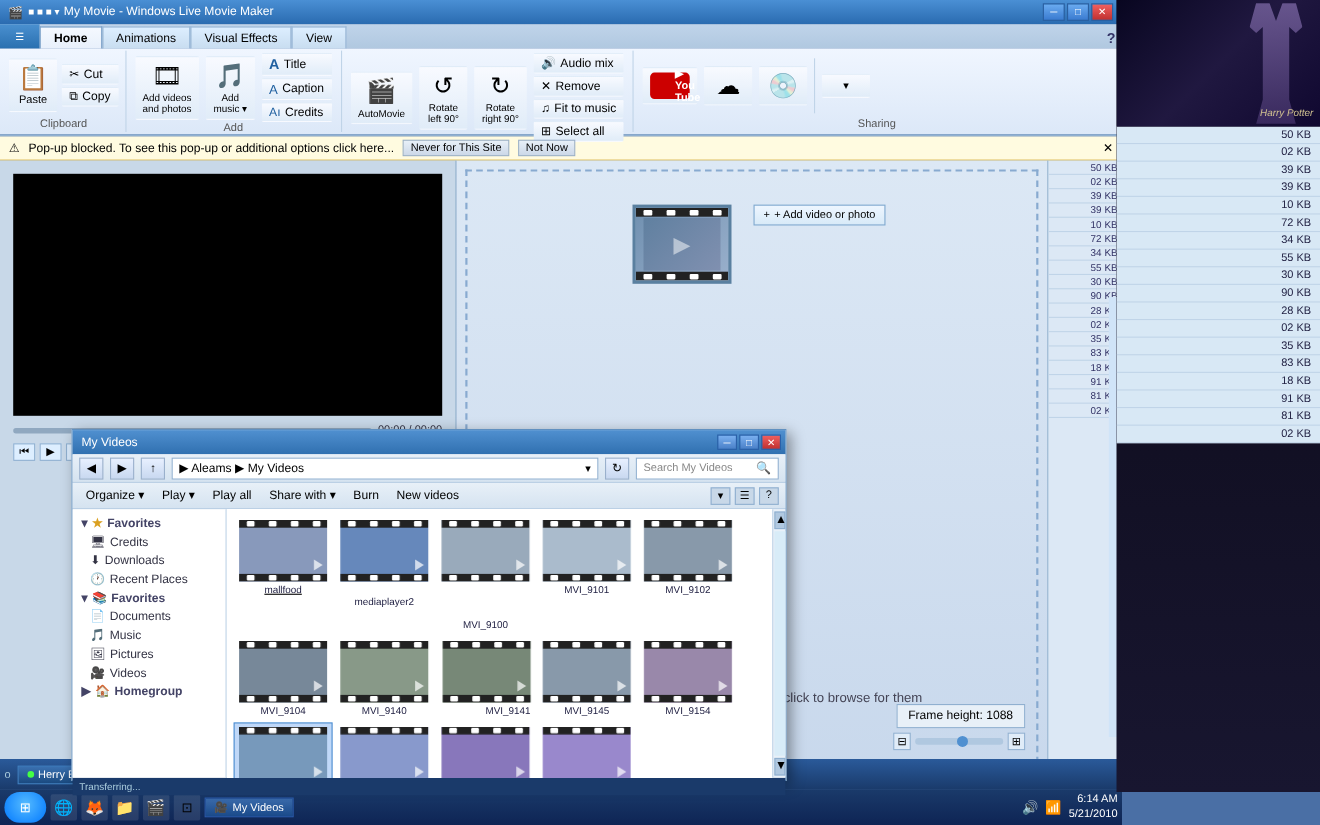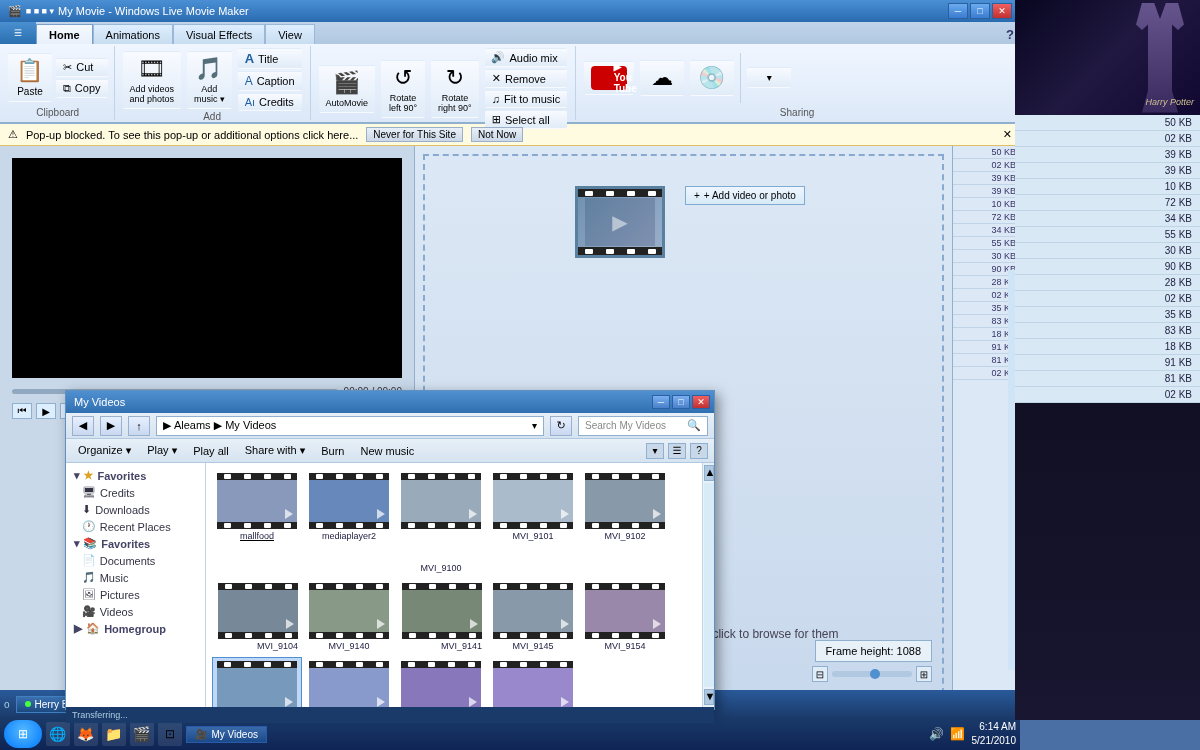--- a/index.html
+++ b/index.html
@@ -401,21 +401,21 @@
         <span style="margin-left:auto;">🔍</span>
       </div>
     </div>
 
     <div class="exp-menu">
       <div class="exp-menu-item">Organize ▾</div>
       <div class="exp-menu-item">Play ▾</div>
       <div class="exp-menu-item">Play all</div>
       <div class="exp-menu-item">Share with ▾</div>
       <div class="exp-menu-item">Burn</div>
-      <div class="exp-menu-item">New music</div>
+      <div class="exp-menu-item">New videos</div>
       <div style="margin-left:auto; display:flex; gap:4px;">
         <div style="width:18px; height:16px; background:#c8d8e8; border:1px solid #90b0d0; cursor:pointer; display:flex; align-items:center; justify-content:center; font-size:10px;">▾</div>
         <div style="width:18px; height:16px; background:#c8d8e8; border:1px solid #90b0d0; cursor:pointer; display:flex; align-items:center; justify-content:center; font-size:10px;">☰</div>
         <div style="width:18px; height:16px; background:#c8d8e8; border:1px solid #90b0d0; cursor:pointer; display:flex; align-items:center; justify-content:center; font-size:10px;">?</div>
       </div>
     </div>
 
     <div class="exp-body">
 
       <div class="exp-sidebar">
@@ -493,21 +493,21 @@
                   <div style="width: 7px; height: 5px; background: white; border-radius: 1px;"></div>
                 </div>
                 <div style="position: absolute; bottom: 0px; left: 0px; right: 0px; height: 7px; background: rgb(34, 34, 34); display: flex; justify-content: space-around; align-items: center;">
                   <div style="width: 7px; height: 5px; background: white; border-radius: 1px;"></div>
                   <div style="width: 7px; height: 5px; background: white; border-radius: 1px;"></div>
                   <div style="width: 7px; height: 5px; background: white; border-radius: 1px;"></div>
                   <div style="width: 7px; height: 5px; background: white; border-radius: 1px;"></div>
                 </div>
                 <div style="position: absolute; bottom: 10px; right: 4px; width: 0px; height: 0px; border-top: 5px solid transparent; border-bottom: 5px solid transparent; border-left: 8px solid rgba(255, 255, 255, 0.7);"></div>
               </div>
-              <div style="font-size: 9px; text-align: center; color: rgb(34, 34, 68); margin-top: 2px; word-break: break-all; max-width: 86px;">mediaplayer2</div>
+              <div style="font-size: 9px; text-align: center; color: rgb(34, 34, 68); margin-top: 13px; word-break: break-all; max-width: 86px;">mediaplayer2</div>
             </div>
             <div style="width: 90px; padding: 3px; display: flex; flex-direction: column; align-items: center; cursor: pointer; border: 1px solid transparent; gap: 32px;">
               <div style="width: 80px; height: 56px; background: rgb(153, 170, 187); display: flex; align-items: center; justify-content: center; position: relative; overflow: hidden;">
                 <div style="position: absolute; top: 0px; left: 0px; right: 0px; height: 7px; background: rgb(34, 34, 34); display: flex; justify-content: space-around; align-items: center;">
                   <div style="width: 7px; height: 5px; background: white; border-radius: 1px;"></div>
                   <div style="width: 7px; height: 5px; background: white; border-radius: 1px;"></div>
                   <div style="width: 7px; height: 5px; background: white; border-radius: 1px;"></div>
                   <div style="width: 7px; height: 5px; background: white; border-radius: 1px;"></div>
                 </div>
                 <div style="position: absolute; bottom: 0px; left: 0px; right: 0px; height: 7px; background: rgb(34, 34, 34); display: flex; justify-content: space-around; align-items: center;">
@@ -549,21 +549,21 @@
                 <div style="position: absolute; bottom: 0px; left: 0px; right: 0px; height: 7px; background: rgb(34, 34, 34); display: flex; justify-content: space-around; align-items: center;">
                   <div style="width: 7px; height: 5px; background: white; border-radius: 1px;"></div>
                   <div style="width: 7px; height: 5px; background: white; border-radius: 1px;"></div>
                   <div style="width: 7px; height: 5px; background: white; border-radius: 1px;"></div>
                   <div style="width: 7px; height: 5px; background: white; border-radius: 1px;"></div>
                 </div>
                 <div style="position: absolute; bottom: 10px; right: 4px; width: 0px; height: 0px; border-top: 5px solid transparent; border-bottom: 5px solid transparent; border-left: 8px solid rgba(255, 255, 255, 0.7);"></div>
               </div>
               <div style="font-size: 9px; text-align: center; color: rgb(34, 34, 68); margin-top: 2px; word-break: break-all; max-width: 86px;">MVI_9102</div>
             </div>
-            <div style="width: 90px; padding: 3px; display: flex; flex-direction: column; align-items: flex-end; cursor: pointer; border: 1px solid transparent;">
+            <div style="width: 90px; padding: 3px; display: flex; flex-direction: column; align-items: center; cursor: pointer; border: 1px solid transparent;">
               <div style="width: 80px; height: 56px; background: rgb(119, 136, 153); display: flex; align-items: center; justify-content: center; position: relative; overflow: hidden;">
                 <div style="position: absolute; top: 0px; left: 0px; right: 0px; height: 7px; background: rgb(34, 34, 34); display: flex; justify-content: space-around; align-items: center;">
                   <div style="width: 7px; height: 5px; background: white; border-radius: 1px;"></div>
                   <div style="width: 7px; height: 5px; background: white; border-radius: 1px;"></div>
                   <div style="width: 7px; height: 5px; background: white; border-radius: 1px;"></div>
                   <div style="width: 7px; height: 5px; background: white; border-radius: 1px;"></div>
                 </div>
                 <div style="position: absolute; bottom: 0px; left: 0px; right: 0px; height: 7px; background: rgb(34, 34, 34); display: flex; justify-content: space-around; align-items: center;">
                   <div style="width: 7px; height: 5px; background: white; border-radius: 1px;"></div>
                   <div style="width: 7px; height: 5px; background: white; border-radius: 1px;"></div>

